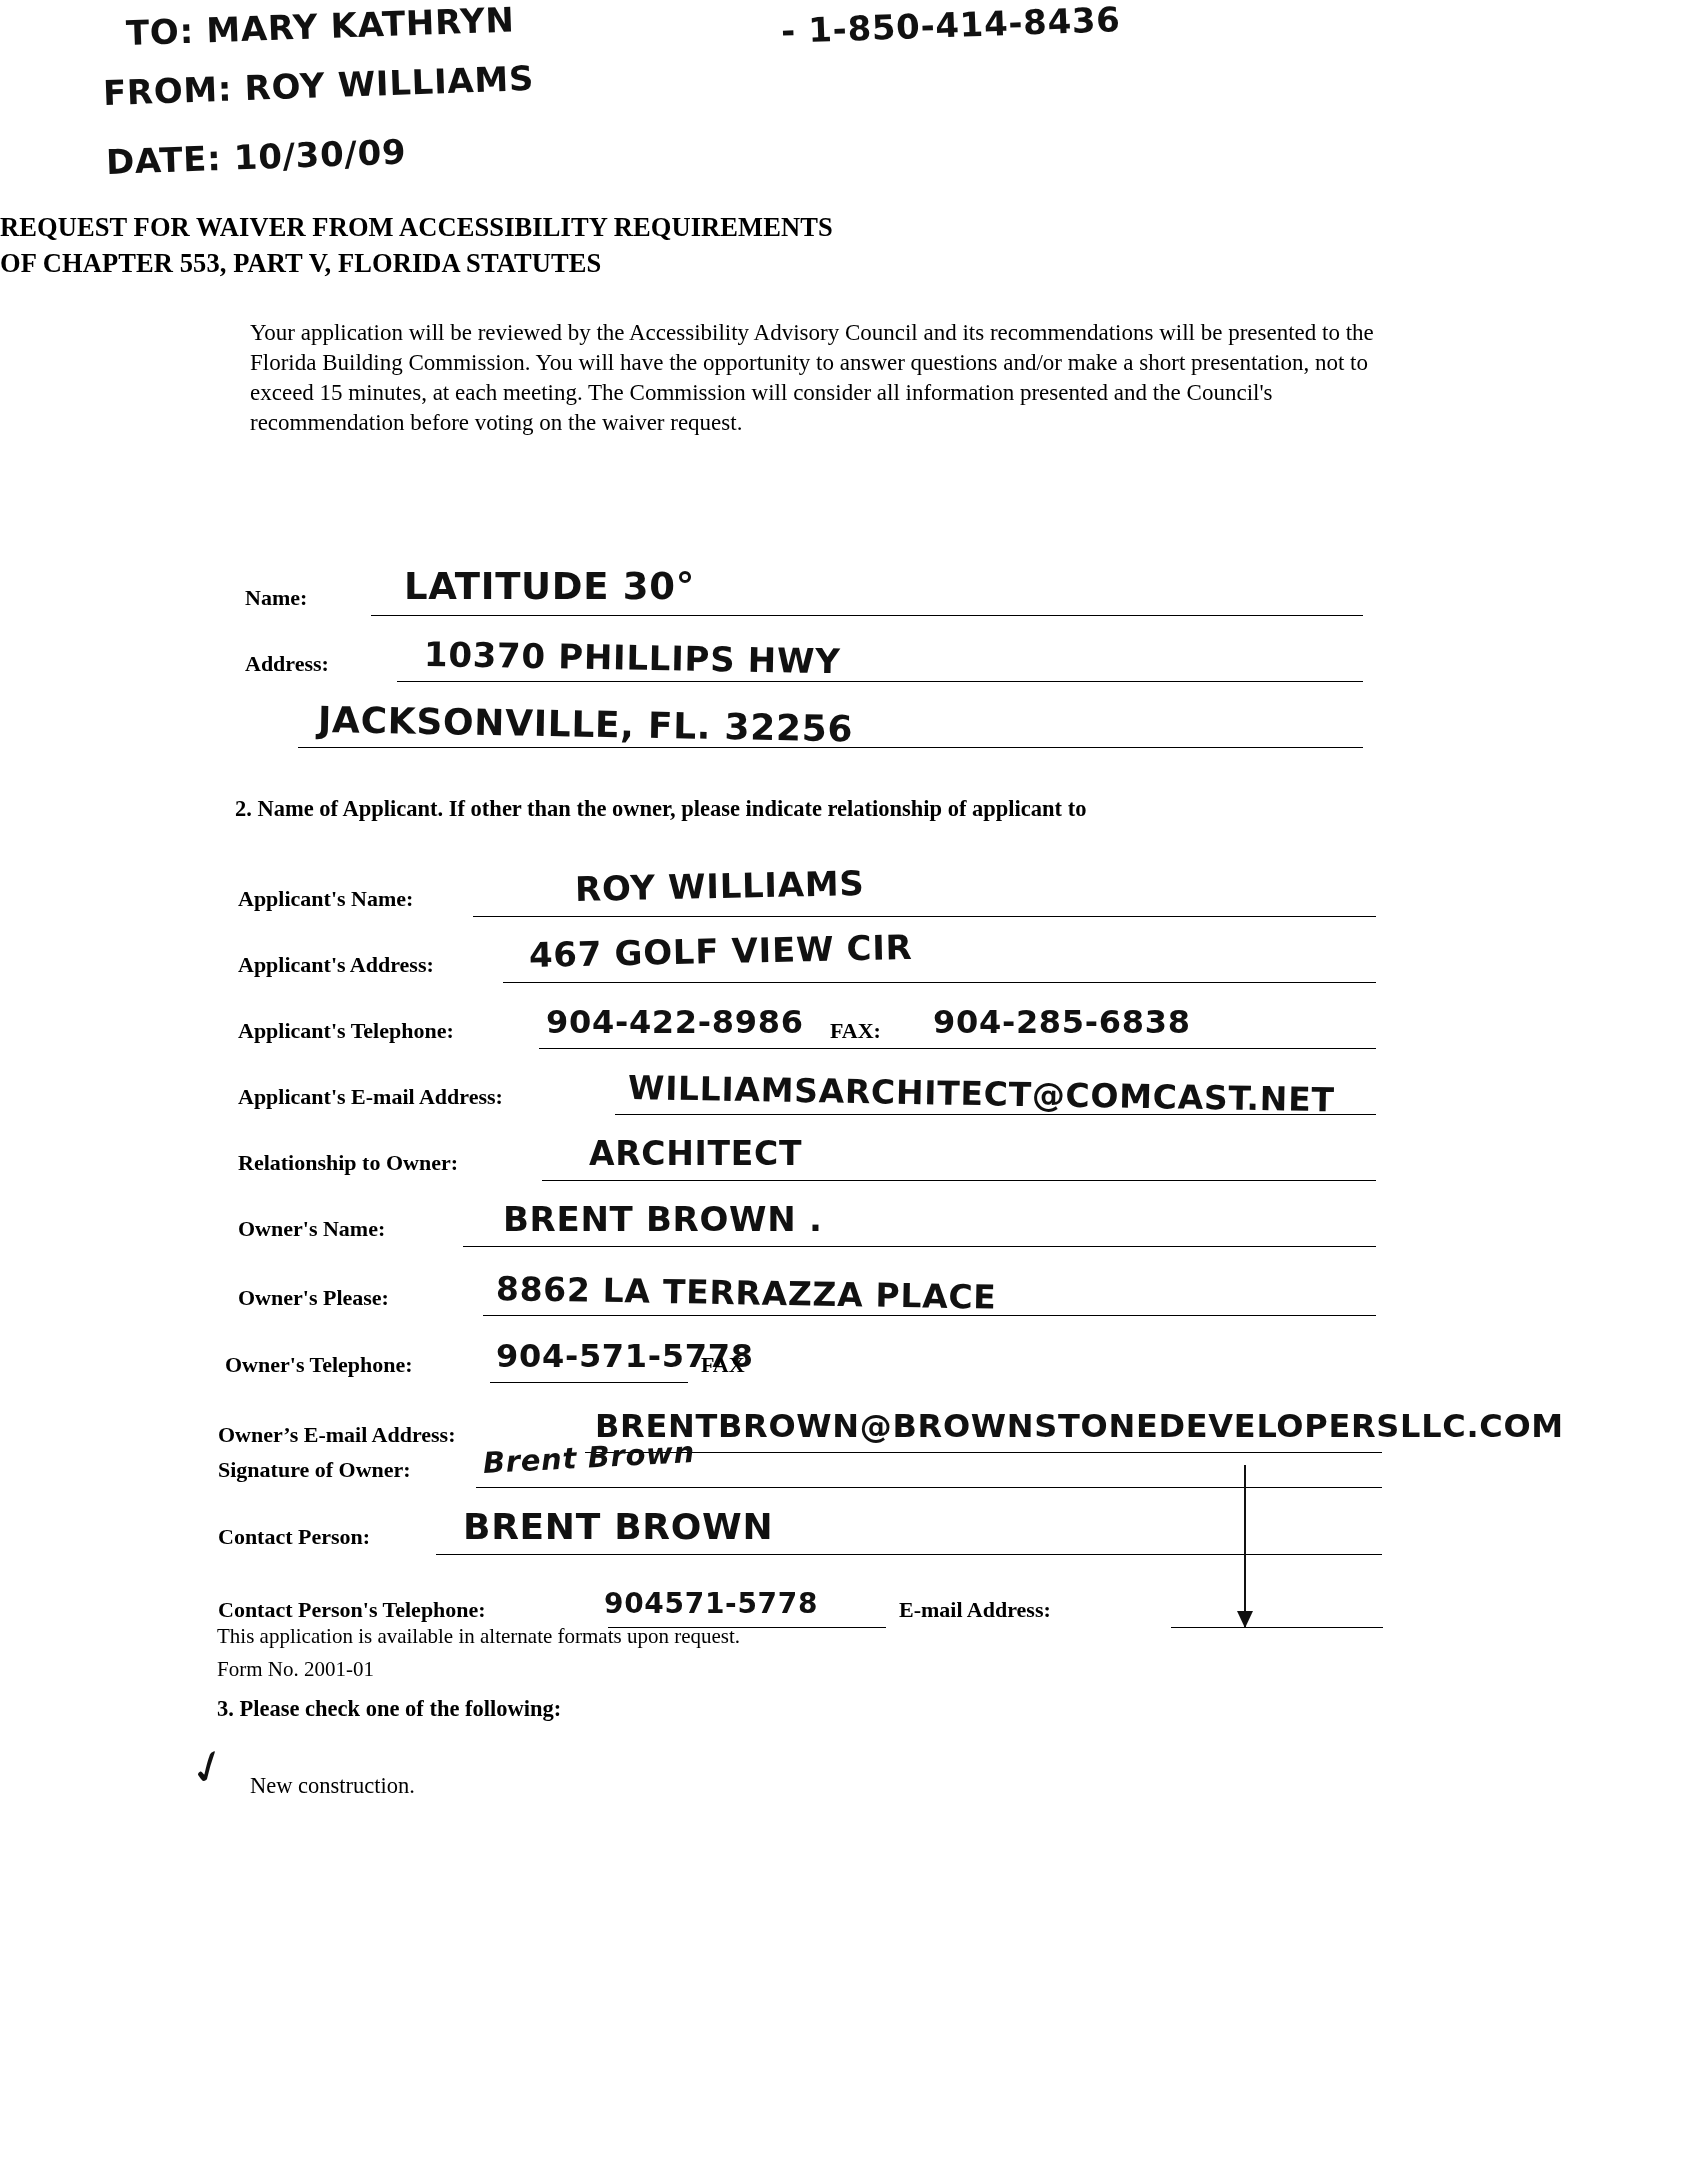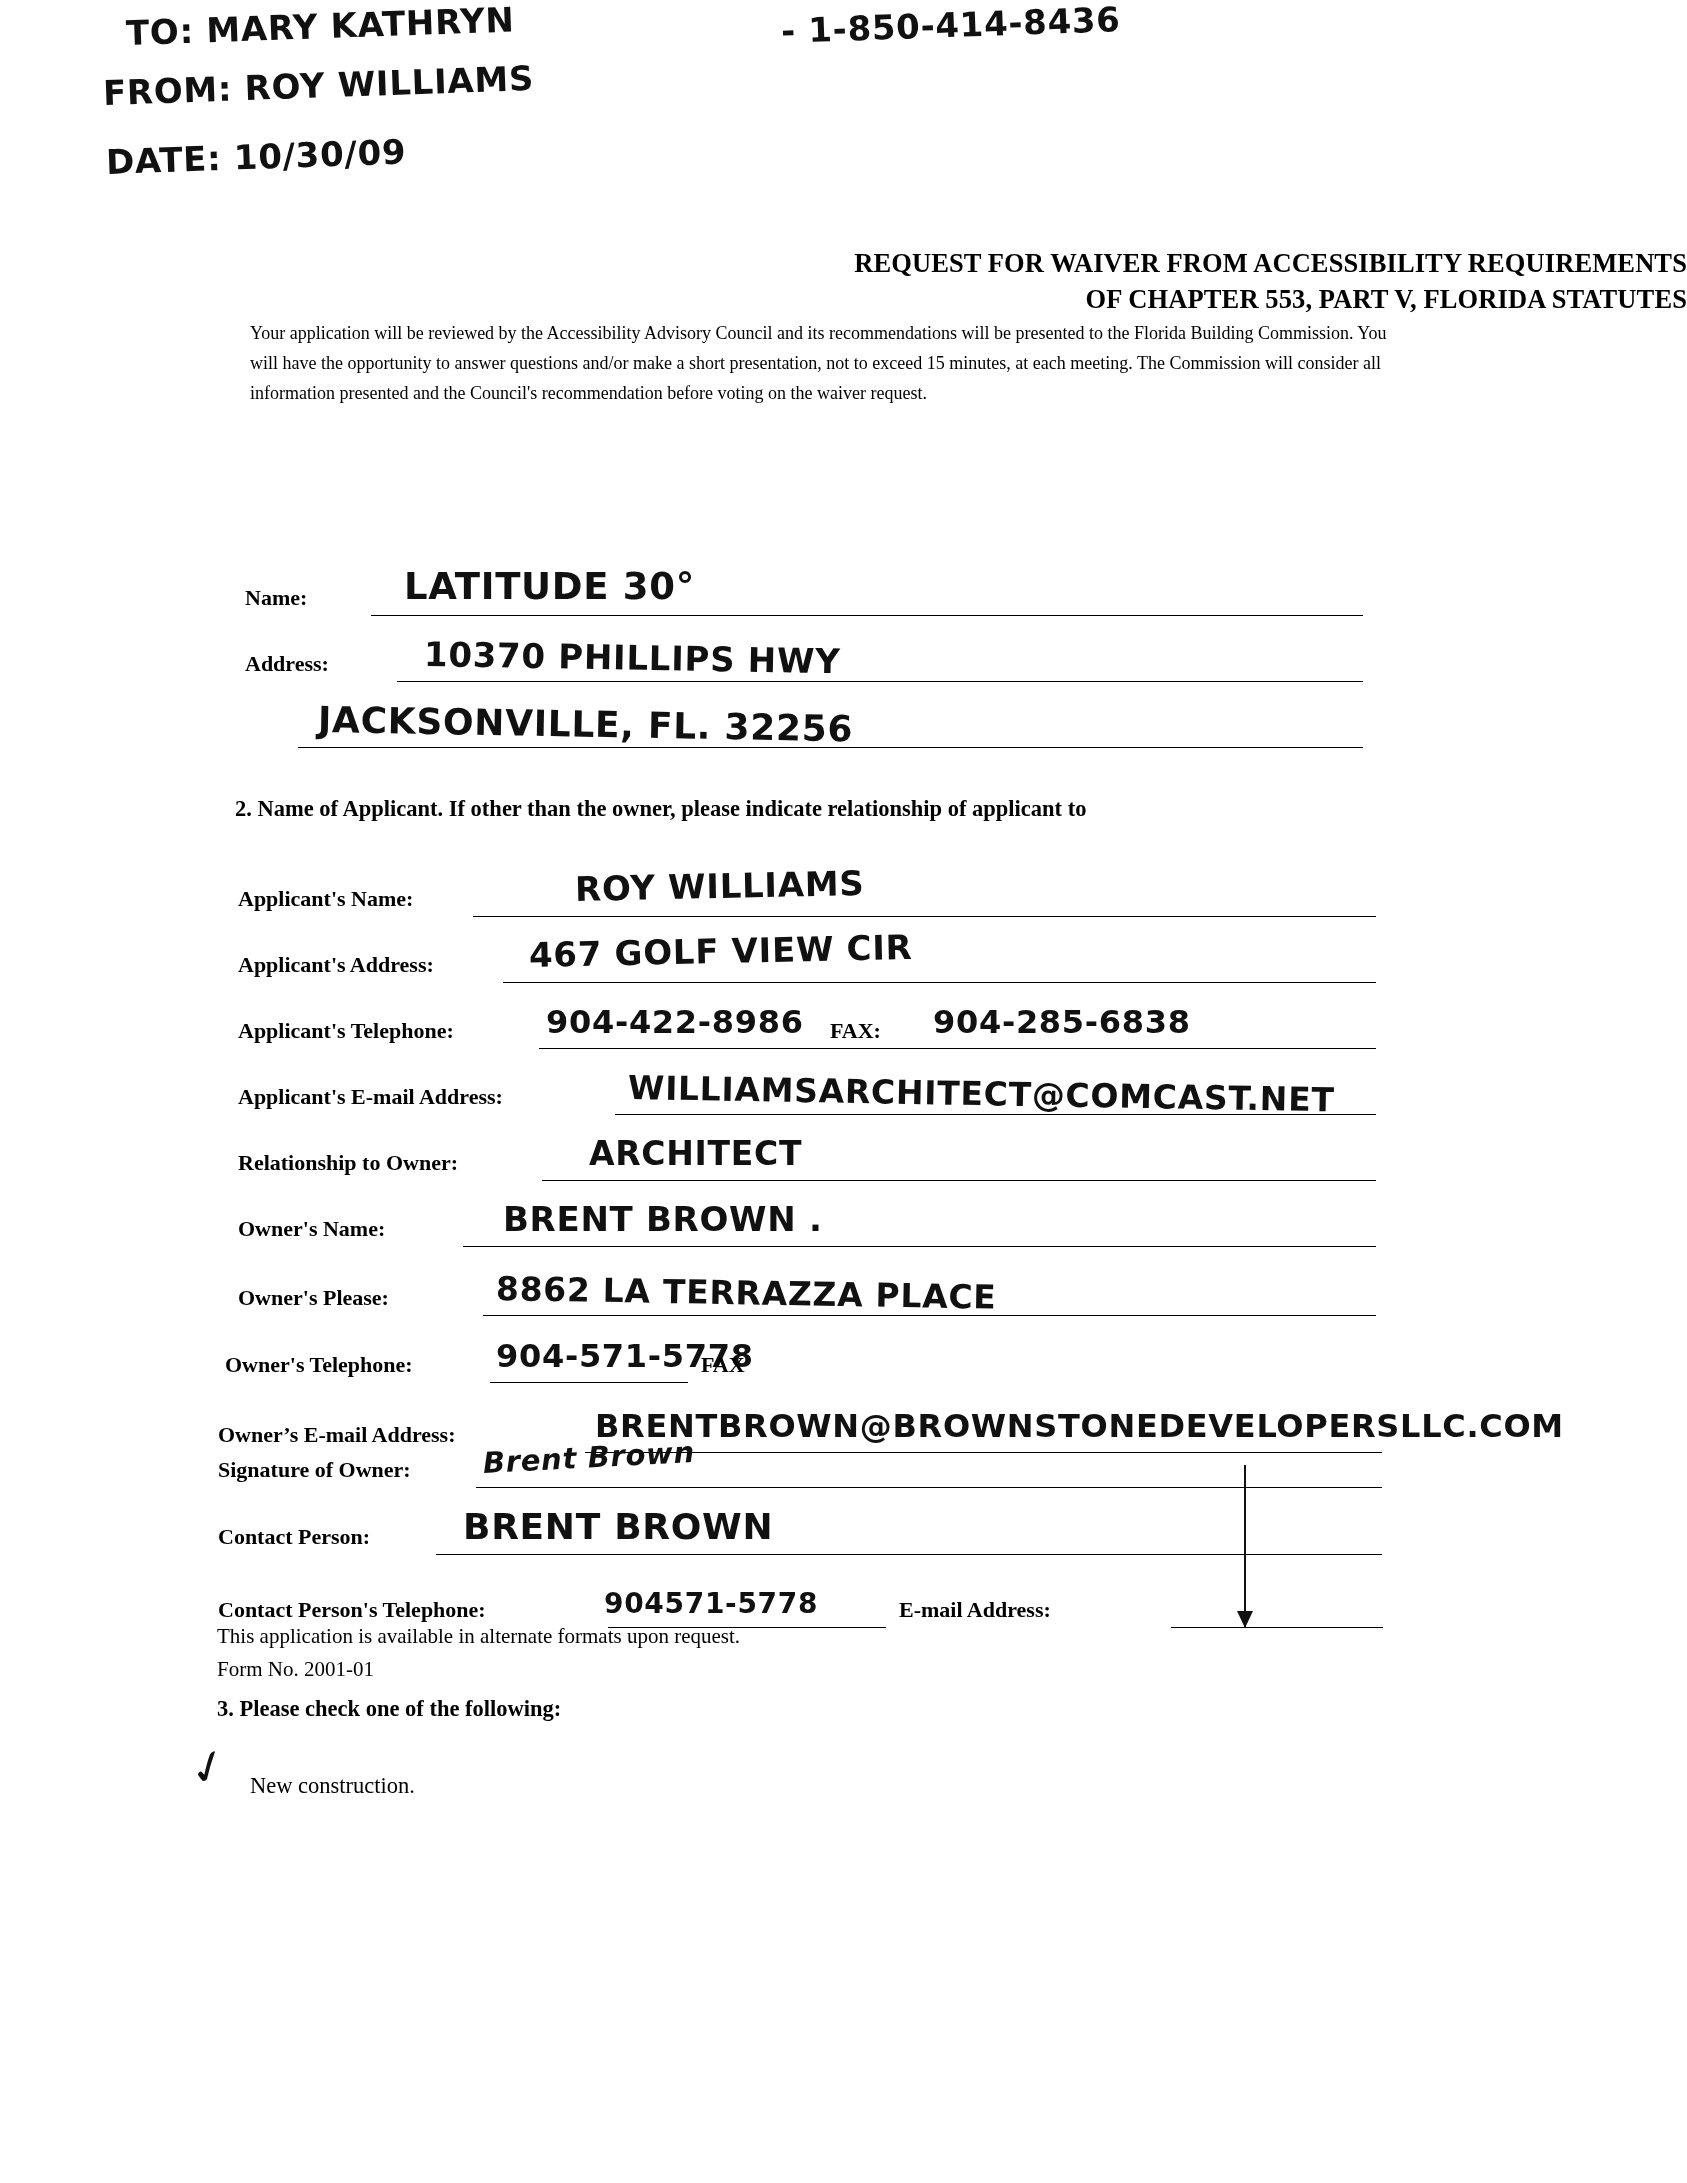--- a/index.html
+++ b/index.html
@@ -31,34 +31,33 @@
     transform-origin: left center;
     white-space: nowrap;
   }
   .fax-line {
     position: absolute;
     font-size: 34px;
   }
   .title {
     position: absolute;
     left: 0; right: 0;
-    text-align: right;
+    text-align: left;
     font-weight: bold;
     font-size: 26.5px;
     letter-spacing: 0.1px;
-    margin-top: 36px;
   }
   .title1 { top: 212px; }
   .title2 { top: 248px; }
   .intro {
     position: absolute;
     left: 250px;
     top: 318px;
     width: 1138px;
-    font-size: 18px;
+    font-size: 23px;
     line-height: 30px;
     text-align: left;
   }
   .qhead {
     position: absolute;
     font-weight: bold;
     font-size: 22.5px;
     line-height: 29px;
   }
   .fieldrow {

